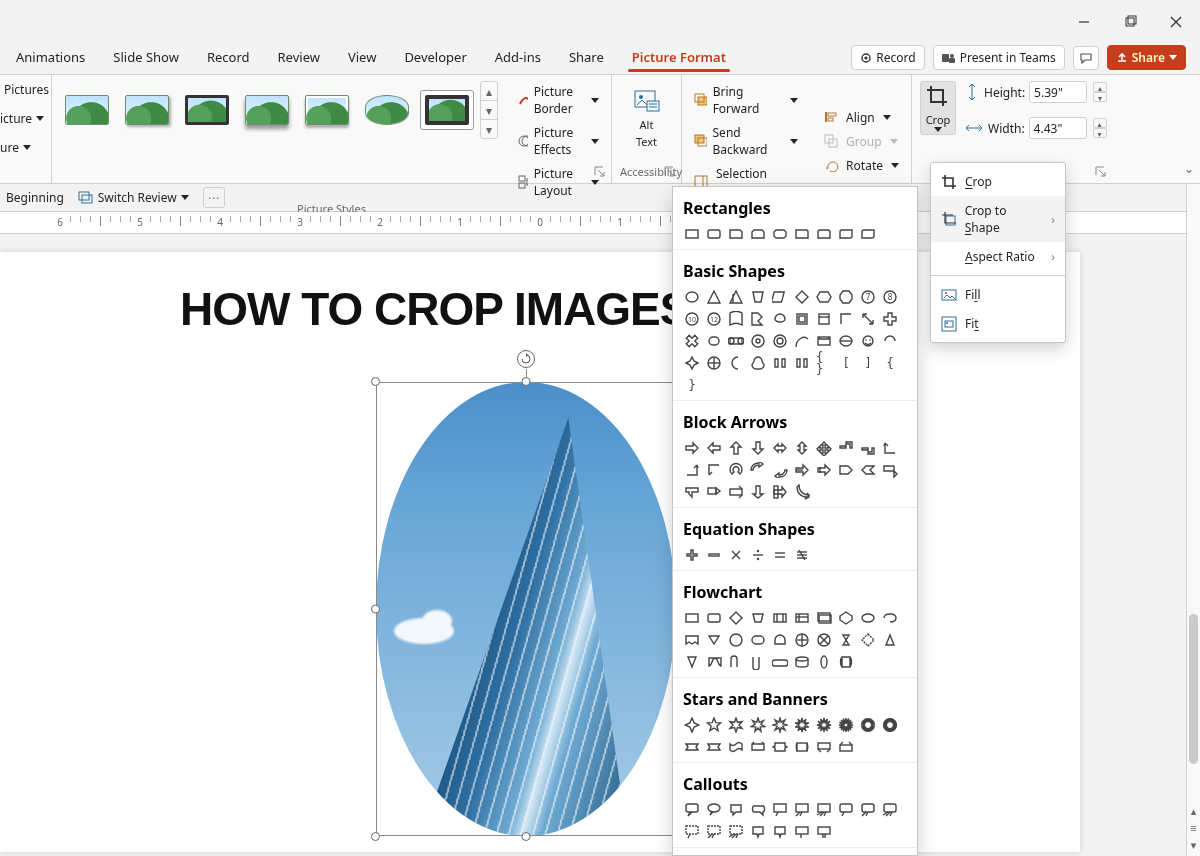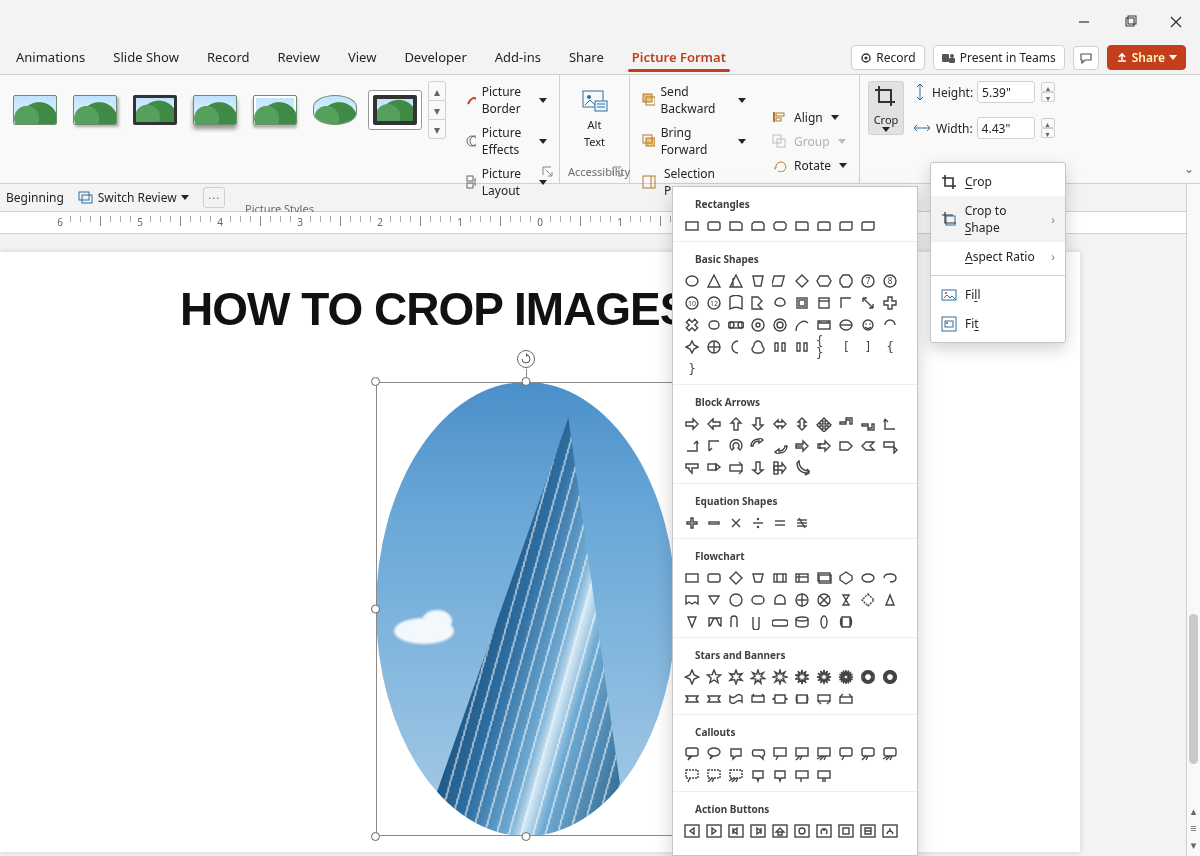--- a/index.html
+++ b/index.html
@@ -158,21 +158,21 @@
   .cropmenu .mi.hover{background:#f3f3f3}
   .cropmenu .mi .arrow{margin-left:auto;color:#888}
   .cropmenu hr{border:none;border-top:1px solid var(--border);margin:4px 0}
 
   
   .shapesfly{
     position:absolute;left:672px;top:186px;width:246px;bottom:0;background:#fff;
     border:1px solid var(--border2);box-shadow:0 8px 18px rgba(0,0,0,.18);z-index:35;
     overflow:hidden;padding:6px 10px;
   }
-  .shapesfly h4{margin:10px 12px 6px;font-size:10px;font-weight:700;color:#404040}
+  .shapesfly h4{margin:10px 0 6px;font-size:16px;font-weight:700;color:#000000}
   .shapesfly h4:first-child{margin-top:4px}
   .shape-row{display:flex;flex-wrap:wrap;gap:4px}
   .shp{width:18px;height:18px;display:flex;align-items:center;justify-content:center;color:#444;border:1px solid transparent;border-radius:2px}
   .shp svg{width:16px;height:16px;stroke:#444;fill:none;stroke-width:1.4}
   .shp.txt{font-family:monospace;font-size:12px;line-height:1}
   .shapesfly hr{border:none;border-top:1px solid #eee;margin:6px -10px}
 
   
   .caret{display:inline-block;border-left:4px solid transparent;border-right:4px solid transparent;border-top:5px solid currentColor}
   u.hot{text-decoration:underline;text-underline-offset:2px}
@@ -241,20 +241,37 @@
         </svg>
       <span>Share</span>
       <span class="caret" style="border-top-color:#fff"></span>
     </div>
   </div>
 </div>
 
 <div class="ribbon">
   <div class="ribbon-scroll">
 
+    <div class="group grp-left" style="gap:6px">
+      <div class="stub" style="display:flex;align-items:center;gap:4px">
+          <svg width="14" height="14">
+            <rect x="1" y="2" width="12" height="10" fill="none" stroke="#c43e1c"></rect>
+            <circle cx="5" cy="6" r="1.5" fill="#c43e1c"></circle>
+          </svg>
+          <span>Pictures</span>
+        </div>
+      <div class="stub" style="display:flex;align-items:center;gap:4px;margin-top:6px">
+          <span>icture</span>
+          <span class="caret"></span>
+        </div>
+      <div class="stub" style="display:flex;align-items:center;gap:4px;margin-top:6px">
+          <span>ure</span>
+          <span class="caret"></span>
+        </div>
+    </div>
 
     <div class="group" style="width:560px">
       <div class="row" style="align-items:flex-start">
         <div class="gallery">
           <div class="thumb">
               <div class="picfake"></div>
             </div>
           <div class="thumb">
               <div class="picfake" style="box-shadow:2px 2px 3px rgba(0,0,0,.3)"></div>
             </div>
@@ -329,33 +346,33 @@
       <svg class="dialog-dl" viewBox="0 0 14 14">
           <path d="M2 2h8M2 2v8M5 5l6 6M11 7v4h-4" stroke="#888" fill="none"></path>
         </svg>
     </div>
 
     <div class="group" style="width:230px">
       <div class="row" style="gap:18px">
         <div class="ministack">
           <div class="smallbtn">
             <svg width="16" height="14">
+                <rect x="4" y="4" width="9" height="8" fill="#f3c27a" stroke="#b07a2a"></rect>
+                <rect x="1" y="1" width="9" height="8" fill="none" stroke="#b07a2a"></rect>
+              </svg>
+            <span>Bring Forward</span>
+            <span class="caret" style="margin-left:8px"></span>
+          </div>
+          <div class="smallbtn">
+            <svg width="16" height="14">
                 <rect x="1" y="1" width="9" height="8" fill="#f3c27a" stroke="#b07a2a"></rect>
                 <rect x="4" y="4" width="9" height="8" fill="none" stroke="#b07a2a"></rect>
               </svg>
             <span>Send Backward</span>
             <span class="caret" style="margin-left:4px"></span>
-          </div>
-          <div class="smallbtn">
-            <svg width="16" height="14">
-                <rect x="4" y="4" width="9" height="8" fill="#f3c27a" stroke="#b07a2a"></rect>
-                <rect x="1" y="1" width="9" height="8" fill="none" stroke="#b07a2a"></rect>
-              </svg>
-            <span>Bring Forward</span>
-            <span class="caret" style="margin-left:8px"></span>
           </div>
           <div class="smallbtn">
             <svg width="16" height="14">
                 <rect x="1" y="1" width="12" height="12" fill="none" stroke="#b07a2a"></rect>
                 <line x1="9" y1="1" x2="9" y2="13" stroke="#b07a2a"></line>
               </svg>
             <span>Selection Pane</span>
           </div>
         </div>
         <div class="ministack">

